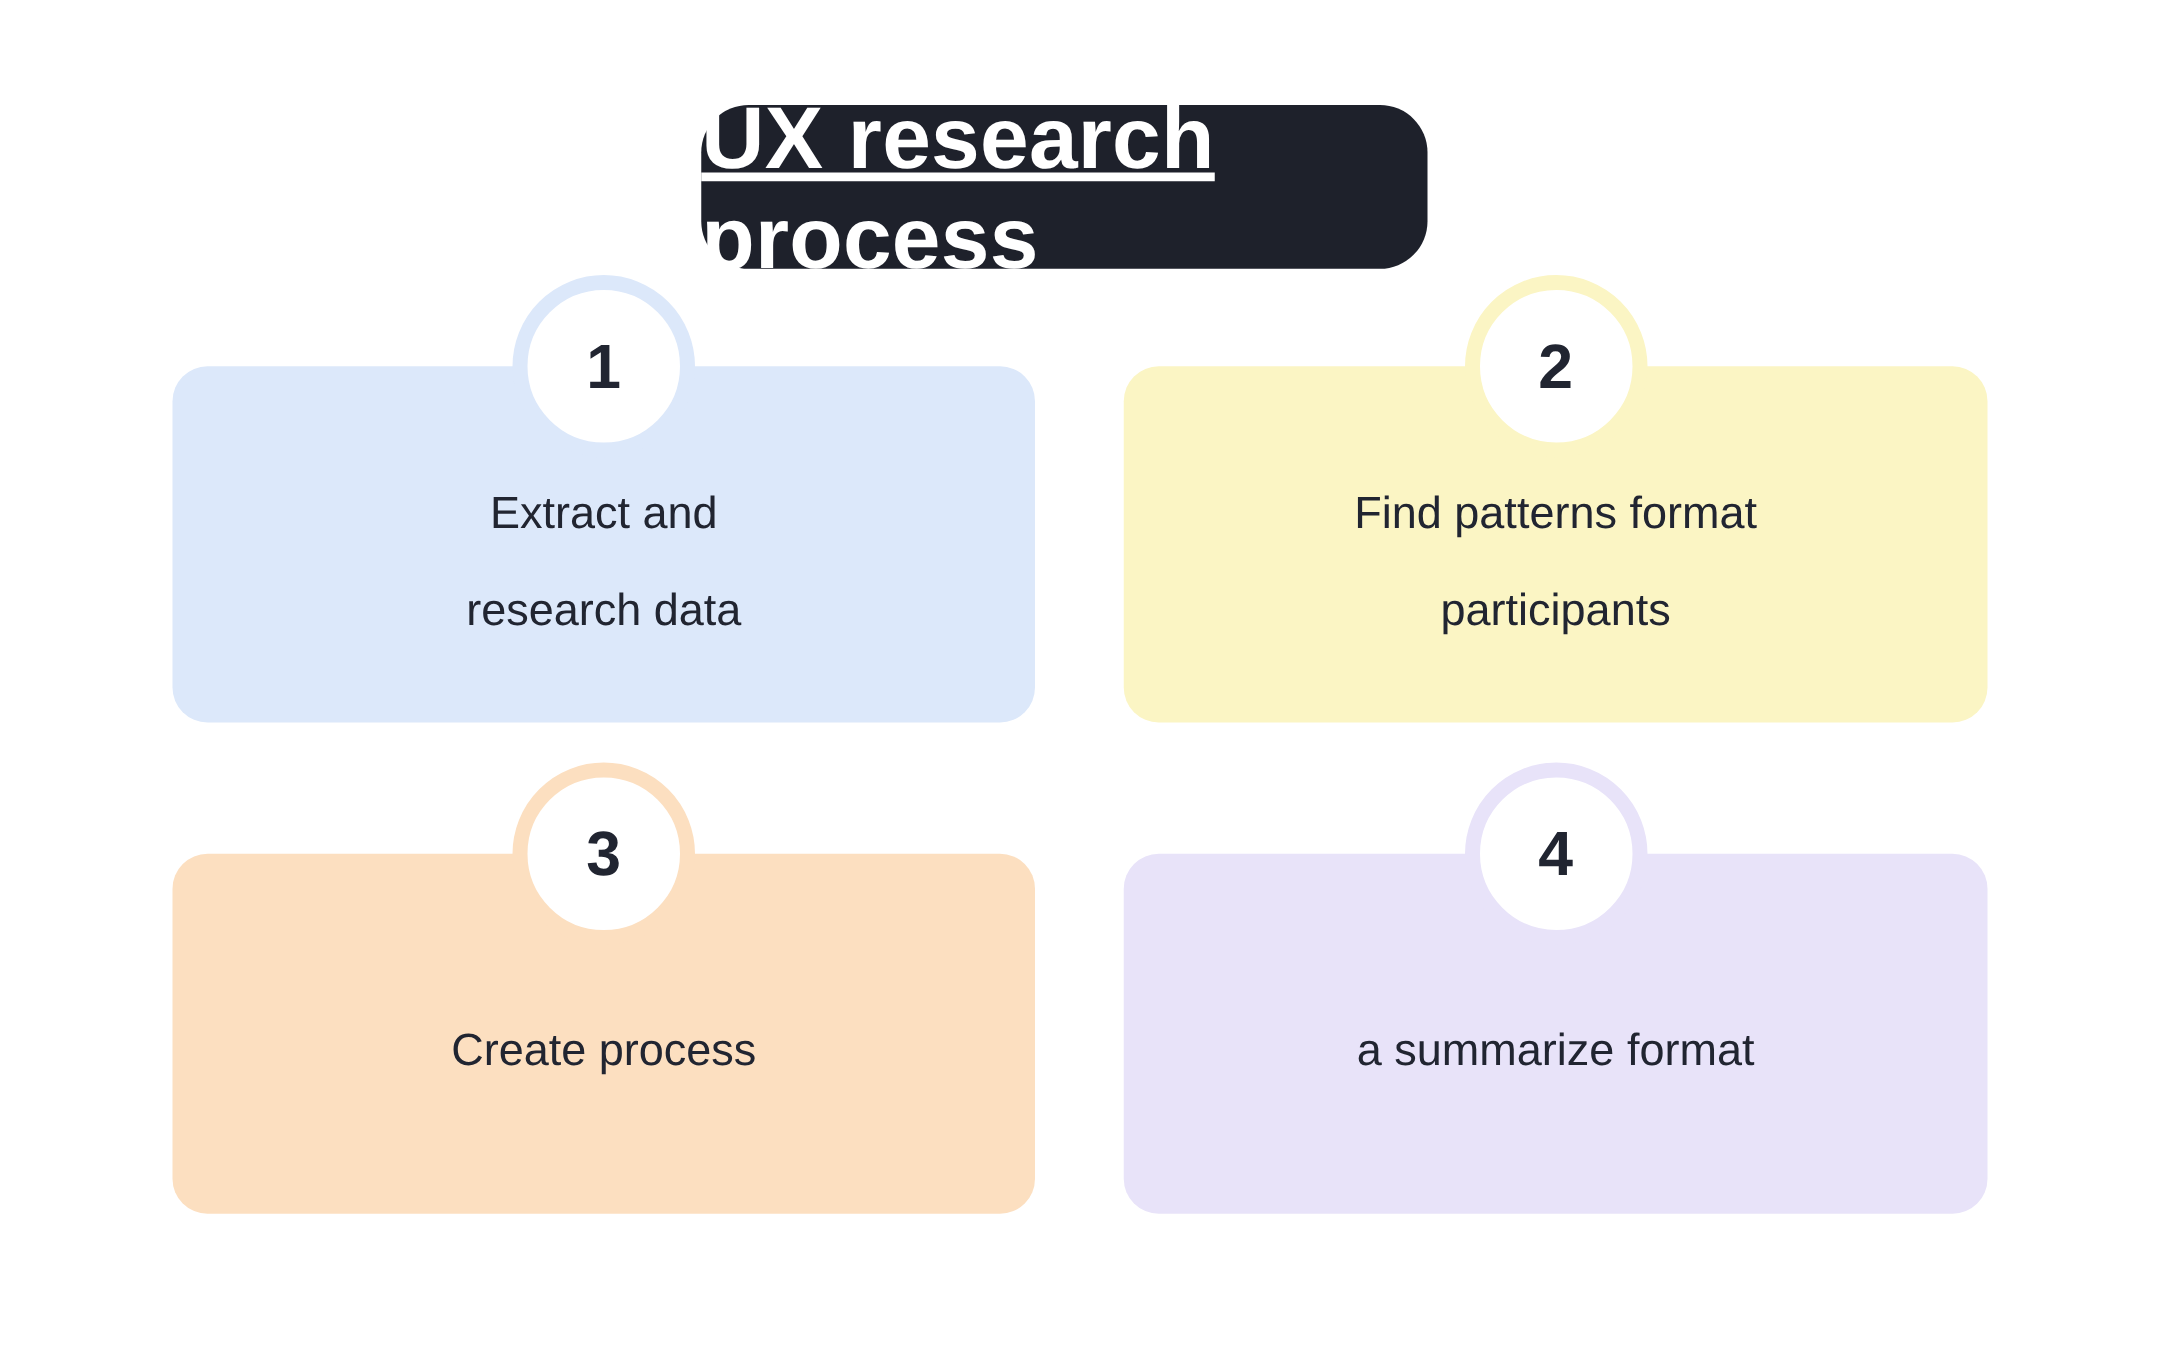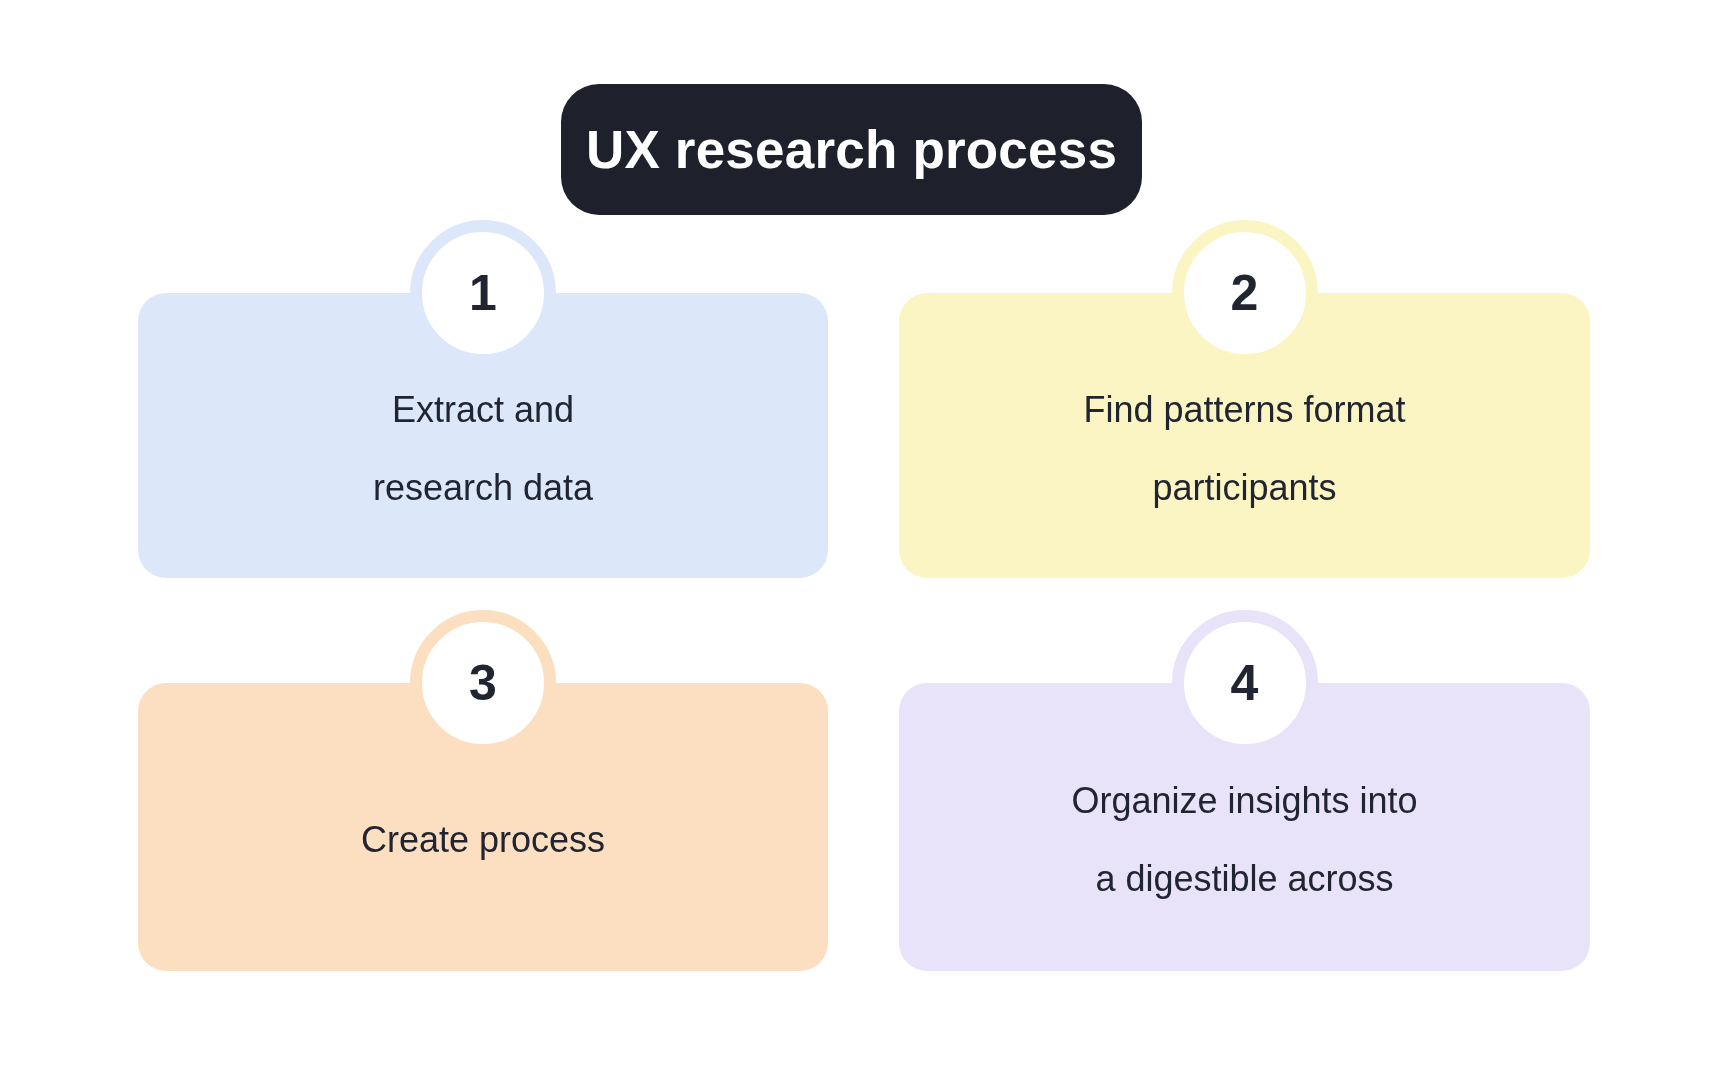--- a/index.html
+++ b/index.html
@@ -18,23 +18,24 @@
   
   .title-pill {
     position: absolute;
     left: 561px; top: 84px;
     width: 581px; height: 131px;
     border-radius: 38px;
     display: flex; align-items: center; justify-content: center;
     box-sizing: border-box;
   }
   .title-pill .title-text {
-    font-size: 53px;
+    font-size: 70px;
     font-weight: 700;
     letter-spacing: 0.2px;
+    text-decoration: underline;
   }
 
   
   .card {
     position: absolute;
     border-radius: 28px;
     box-sizing: border-box;
   }
   .card.pos-1 { left: 138px; top: 293px; width: 690px; height: 285px; }
   .card.pos-2 { left: 899px; top: 293px; width: 691px; height: 285px; }
@@ -107,18 +108,17 @@
       <span class="line">Create process</span>
       <span class="line"></span>
     </div>
   </div>
 
   <div class="card pos-4" style="background-color: rgb(232, 227, 249);">
     <div class="number-badge" style="border-color: rgb(232, 227, 249); background-color: rgb(255, 255, 255); color: rgb(33, 37, 49);">
       <span>4</span>
     </div>
     <div class="card-label" style="color: rgb(33, 37, 49);">
-      <span class="line">Organize insights into</span>
-      <span class="line">a digestible across</span>
+      <span class="line">a summarize format</span>
     </div>
   </div>
 
 </div>
 
 </body></html>

